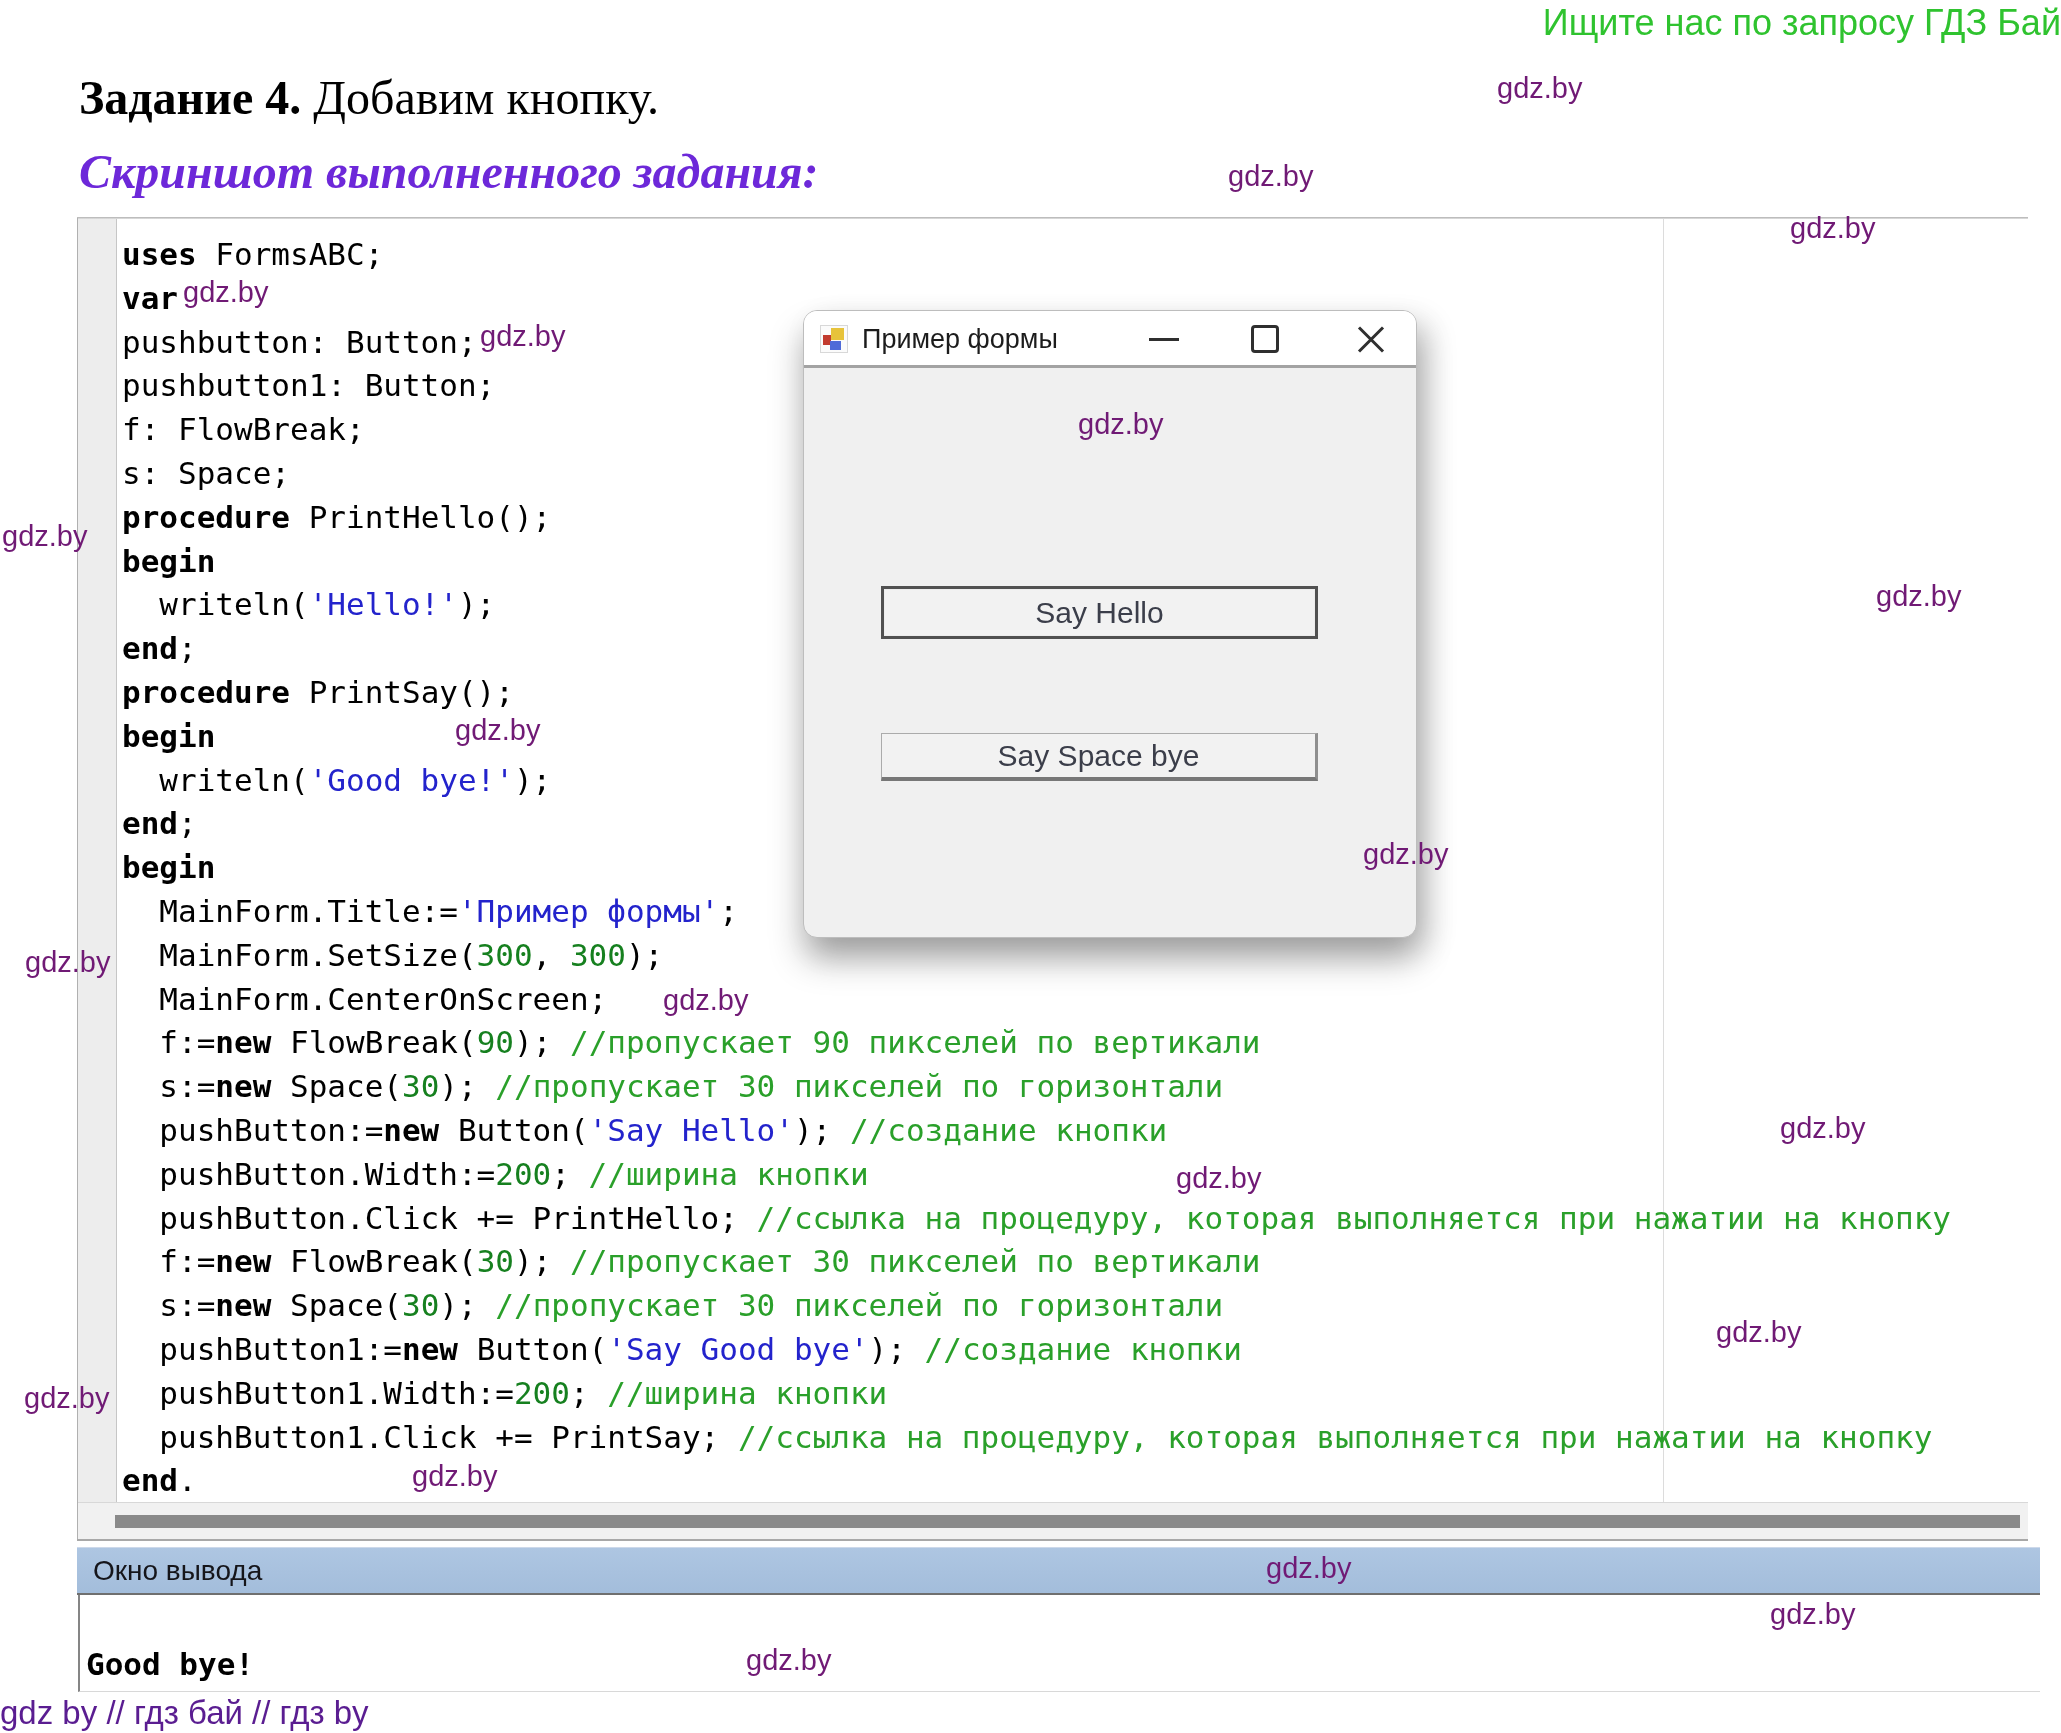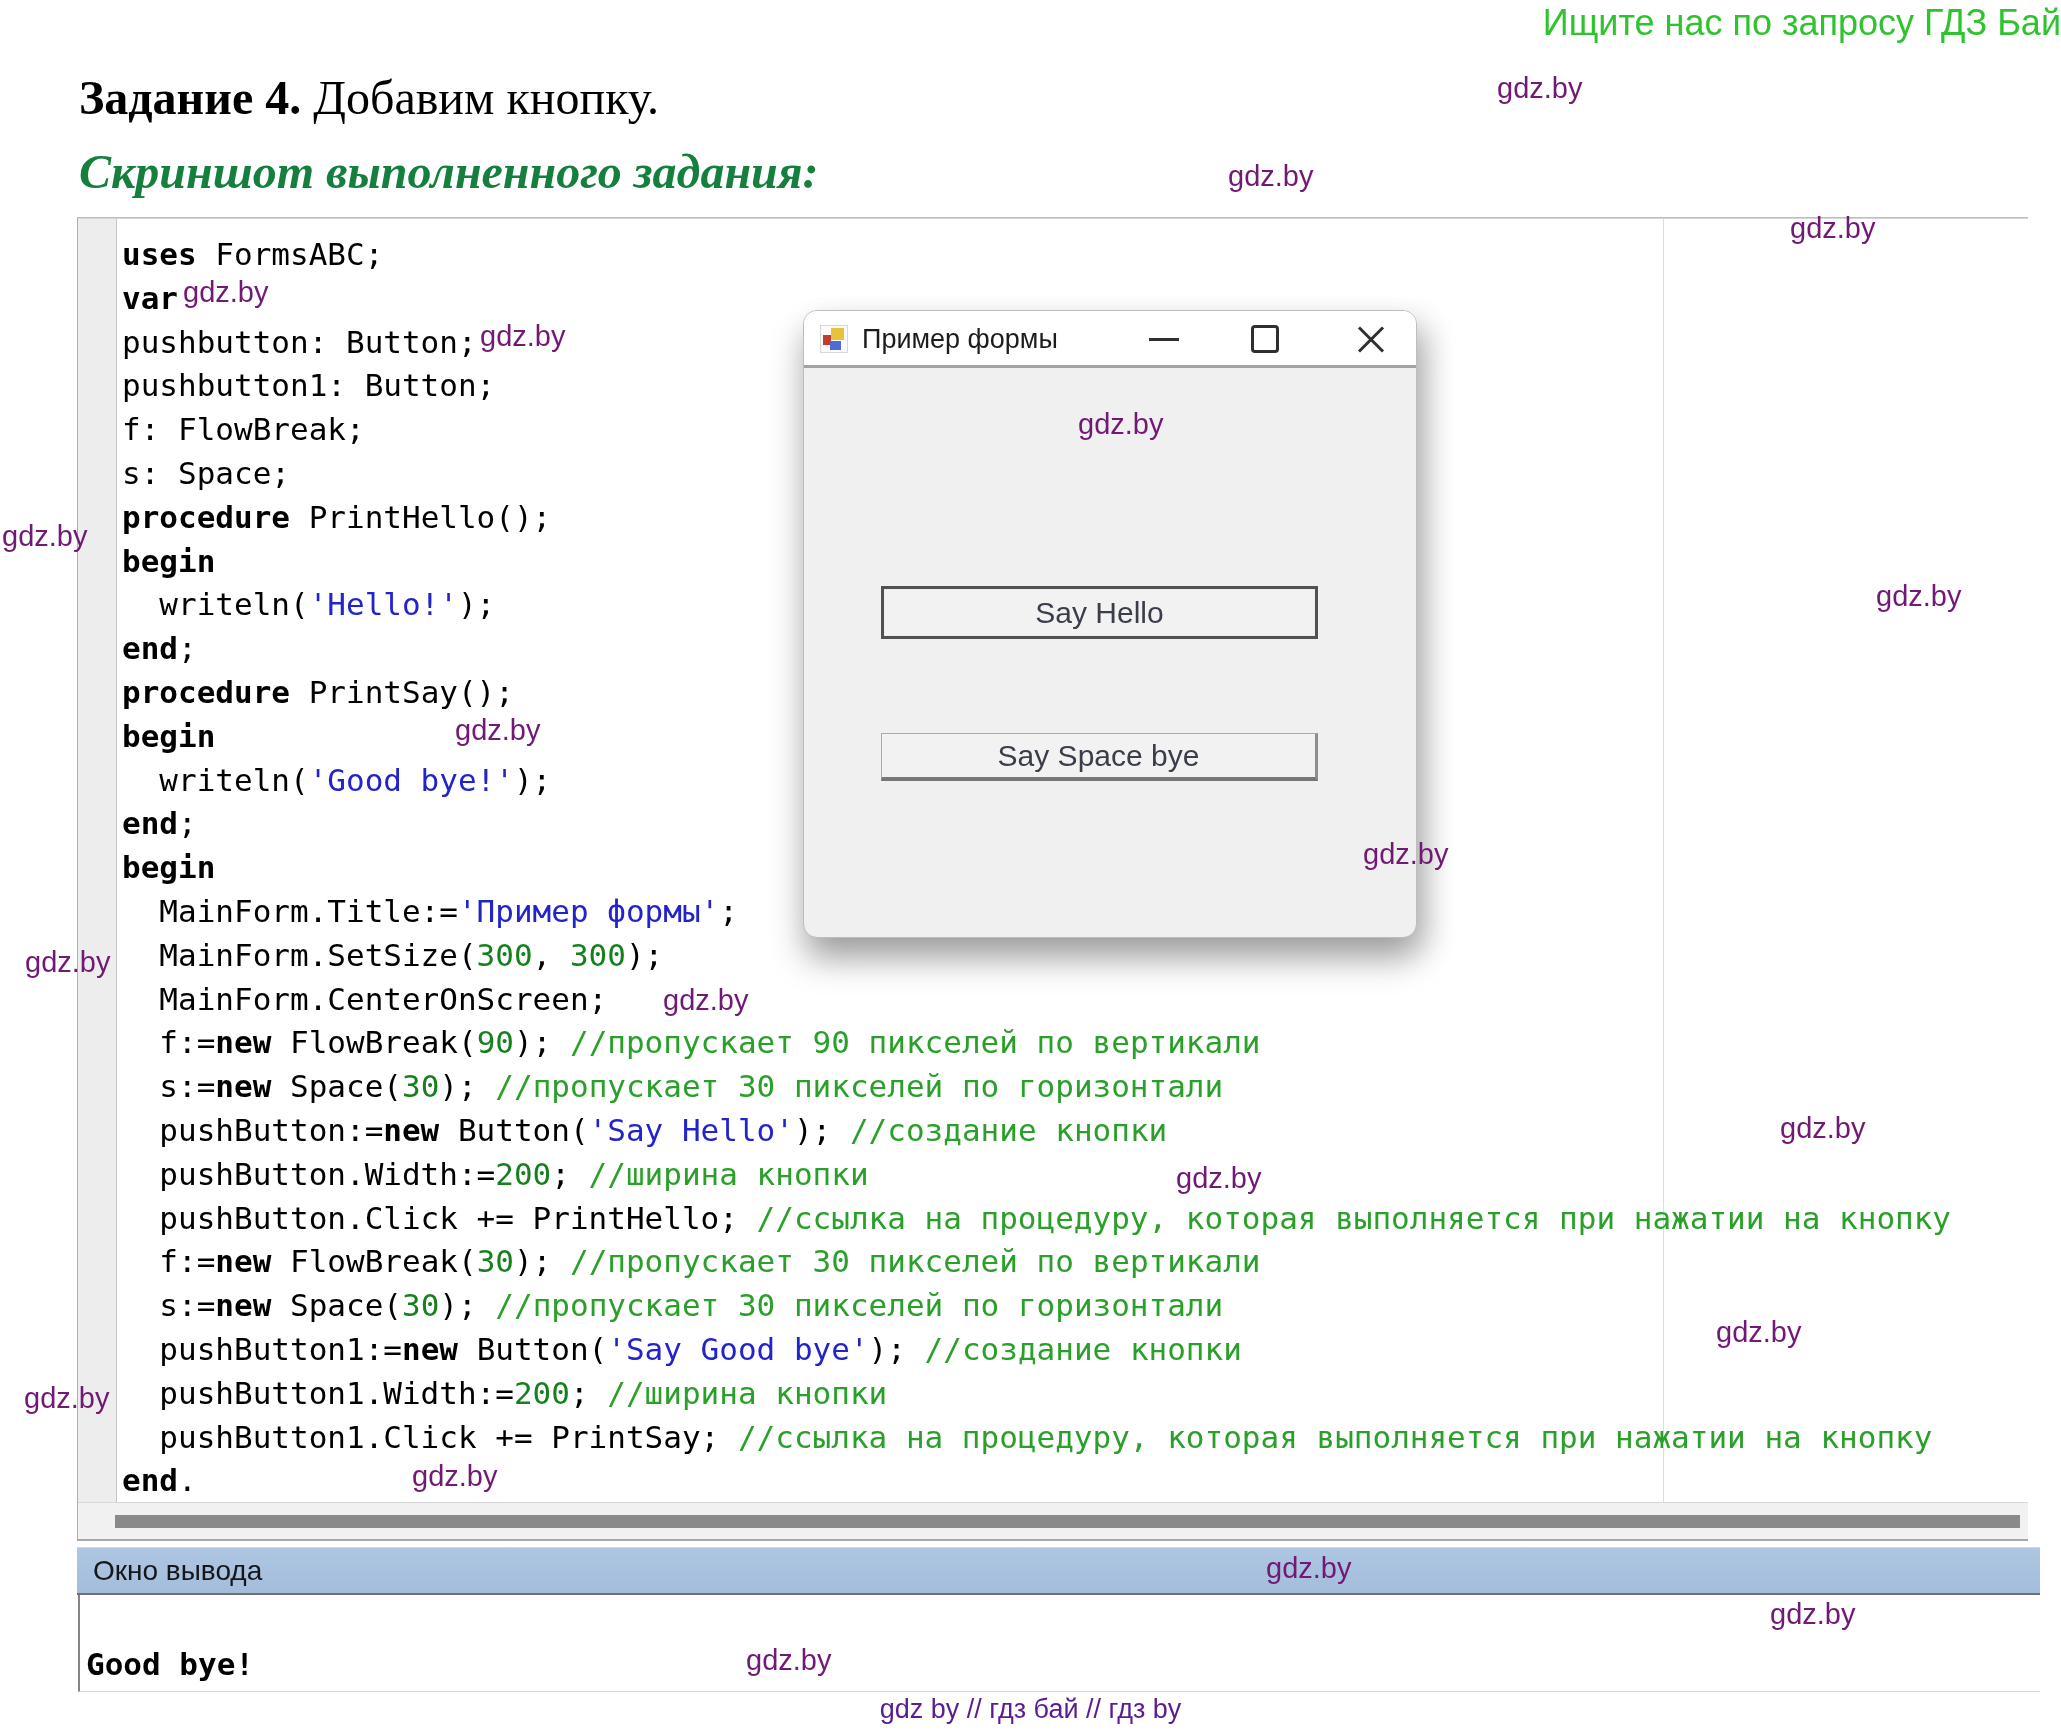--- a/index.html
+++ b/index.html
@@ -11,21 +11,21 @@
   #stage{position:relative;width:2061px;height:1733px;background:#fff;overflow:hidden;
          font-family:"Liberation Sans",sans-serif;}
 
   
   .promo{position:absolute;left:0;top:2px;width:100%;text-align:right;
          font-size:36px;color:var(--promo_green);}
   .task-title{position:absolute;left:79px;top:70px;font-family:"Liberation Serif",serif;
          font-size:48px;color:#000;}
   .task-title b{font-weight:bold;}
   .subtitle{position:absolute;left:79px;top:144px;font-family:"Liberation Serif",serif;
-         font-size:48px;font-weight:bold;font-style:italic;color:#15803d;}
+         font-size:48px;font-weight:bold;font-style:italic;color:#6d28d9;}
 
   
   .ide-topline{position:absolute;left:77px;top:217px;width:1951px;height:2px;
          background:linear-gradient(#b0b0b0,#e3e3e3);}
   .ide-leftline{position:absolute;left:77px;top:218px;width:1px;height:1322px;background:#b0b0b0;}
   .gutter{position:absolute;left:78px;top:219px;width:39px;height:1283px;
          background:#ededed;border-right:1px solid #c6c6c6;box-sizing:border-box;}
   .code-bg{position:absolute;left:78px;top:219px;width:1950px;height:1283px;background:#fff;z-index:0;}
   .guide-line{position:absolute;left:1663px;top:219px;width:1px;height:1283px;background:#dcdcdc;z-index:1;}
   .code-text{position:absolute;left:122px;top:233px;z-index:2;
@@ -47,22 +47,22 @@
          background:linear-gradient(var(--output_header_bg),#a3bddb);
          border-top:1px solid #cdd9ea;box-sizing:border-box;}
   .out-header span{display:block;padding-left:16px;line-height:45px;font-size:28px;color:#15151a;}
   .out-header-line{position:absolute;left:77px;top:1593px;width:1963px;height:2px;background:#6f6f6f;}
   .out-box{position:absolute;left:78px;top:1595px;width:1962px;height:97px;background:#fff;
          border-left:2px solid #858585;border-bottom:1px solid #d8d8d8;box-sizing:border-box;}
   .out-box .oline{padding-left:6px;font-family:"DejaVu Sans Mono",monospace;font-weight:bold;
          font-size:31px;line-height:40px;color:#000;white-space:pre;margin-top:44px;}
   .out-box{padding-top:5px;}
 
-  .footer{position:absolute;left:0;top:1694px;width:100%;text-align:center;
-         font-size:27px;color:var(--footer_purple);}
+  .footer{position:absolute;left:0;top:1694px;width:100%;text-align:left;
+         font-size:33px;color:var(--footer_purple);}
 
   
   .form-win{position:absolute;left:803px;top:310px;width:614px;height:628px;background:#f0f0f0;
          border:1px solid #bdbdbd;border-radius:14px;box-sizing:border-box;z-index:10;
          box-shadow:0 22px 34px rgba(0,0,0,.28),12px 12px 30px rgba(0,0,0,.16);}
   .form-titlebar{position:absolute;left:0;top:0;width:100%;height:57px;background:#fff;
          border-radius:13px 13px 0 0;border-bottom:3px solid #a3a3a3;box-sizing:border-box;}
   .form-icon{position:absolute;left:16px;top:14px;width:28px;height:28px;background:#fbfbfb;
          border:1px solid #d8d8d8;box-sizing:border-box;}
   .form-icon .sq-red{position:absolute;left:2px;top:9px;width:8px;height:10px;background:#c23b2e;}

